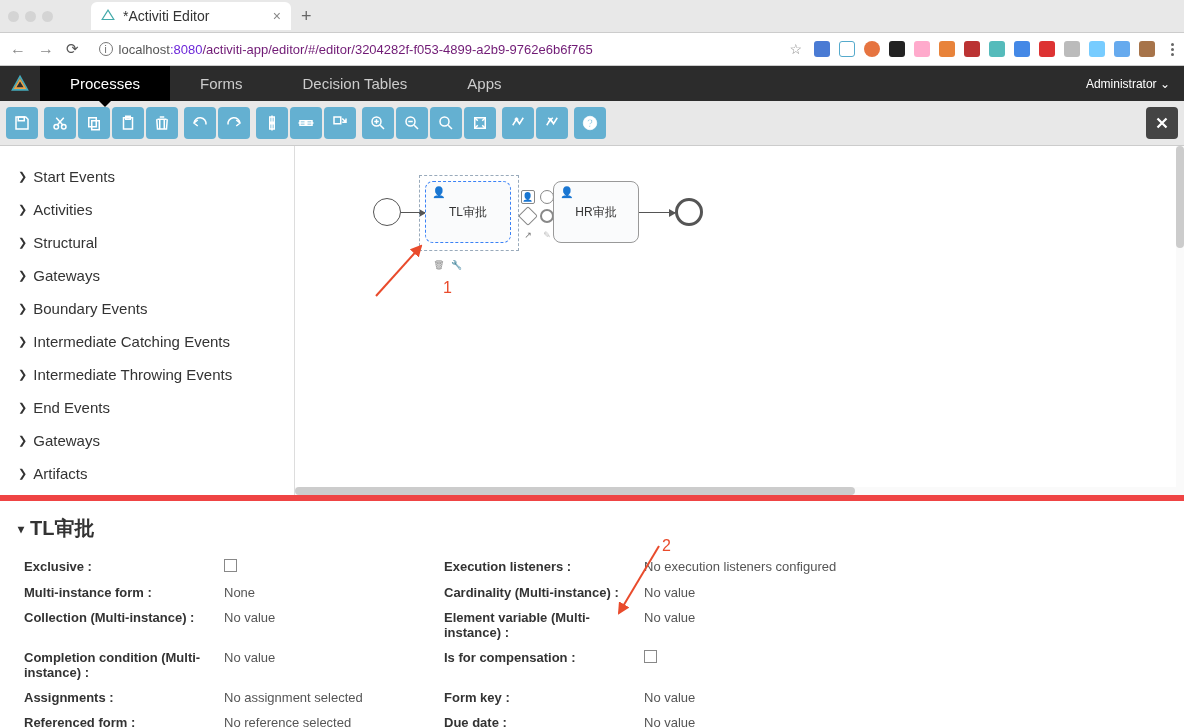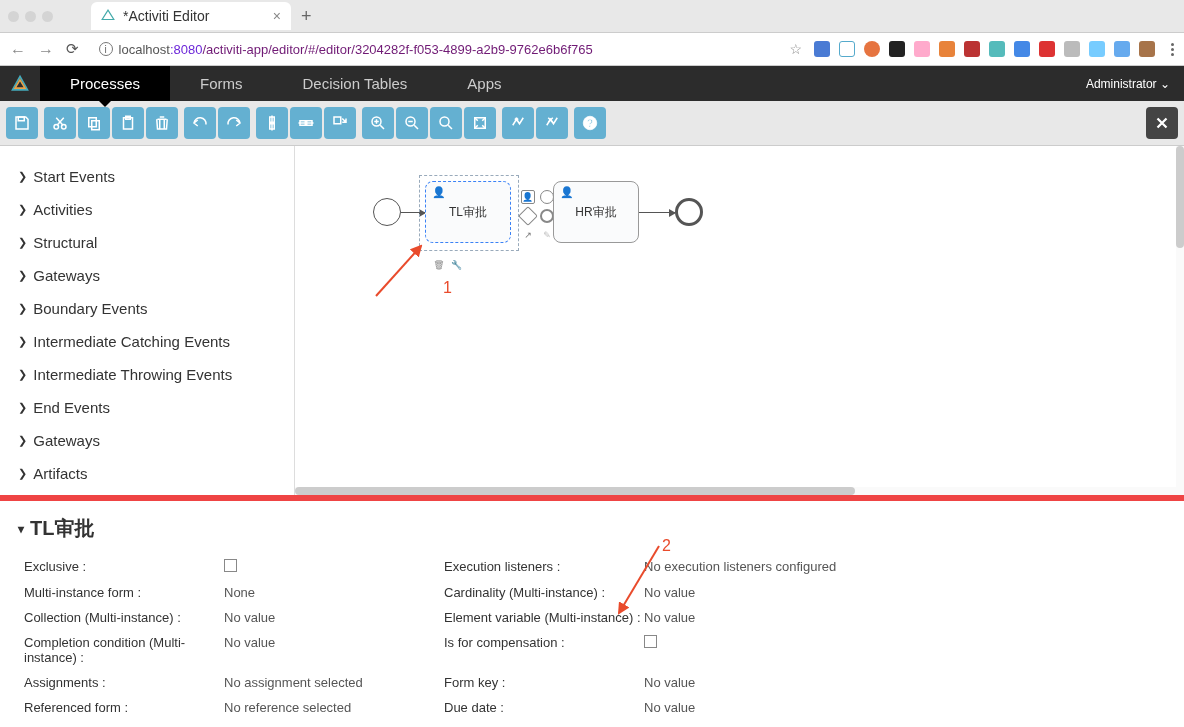--- a/index.html
+++ b/index.html
@@ -57,21 +57,21 @@
     .seq::after{content:'';position:absolute;right:-1px;top:-3px;width:0;height:0;border-left:7px solid #555;border-top:4px solid transparent;border-bottom:4px solid transparent}
     .quick{position:absolute;display:flex;gap:4px}
     .quick span{width:14px;height:14px;border:1px solid #888;border-radius:2px;font-size:9px;display:flex;align-items:center;justify-content:center;color:#777;background:#fff}
     .annot{position:absolute;color:#e94b2c;font-size:16px}
     .arrow{position:absolute;width:60px;height:60px}
     
     .props{padding:8px 0}
     .ptitle{padding:6px 18px;font-size:20px;font-weight:700;display:flex;align-items:center;gap:6px}
     .ptitle::before{content:'▾';font-size:12px}
     .pgrid{display:grid;grid-template-columns: 200px 220px 200px 260px;gap:0;padding:6px 24px;font-size:13px}
-    .pgrid .lbl{padding:5px 0;font-weight:400;color:#333}
+    .pgrid .lbl{padding:5px 0;font-weight:700;color:#333}
     .pgrid .val{padding:5px 0;color:#555}
     .cb{width:13px;height:13px;border:1px solid #888;display:inline-block;background:#fff}
   </style>
 </head>
 <body>
 
 <div class="chrome">
   <div class="wdots">
       <span></span>
       <span></span>

